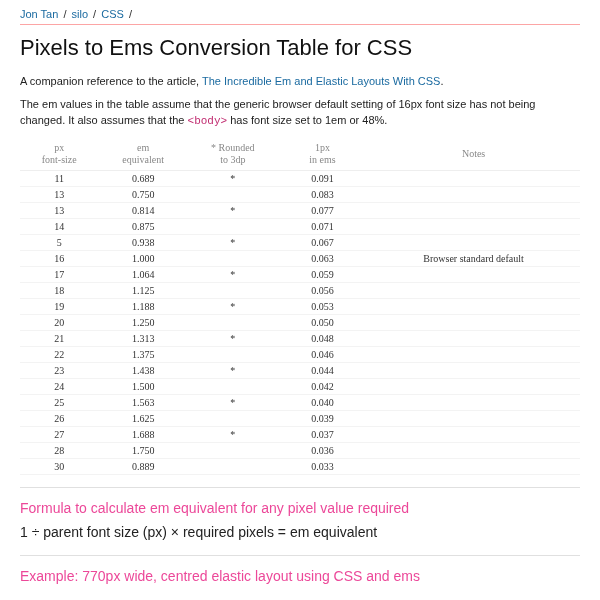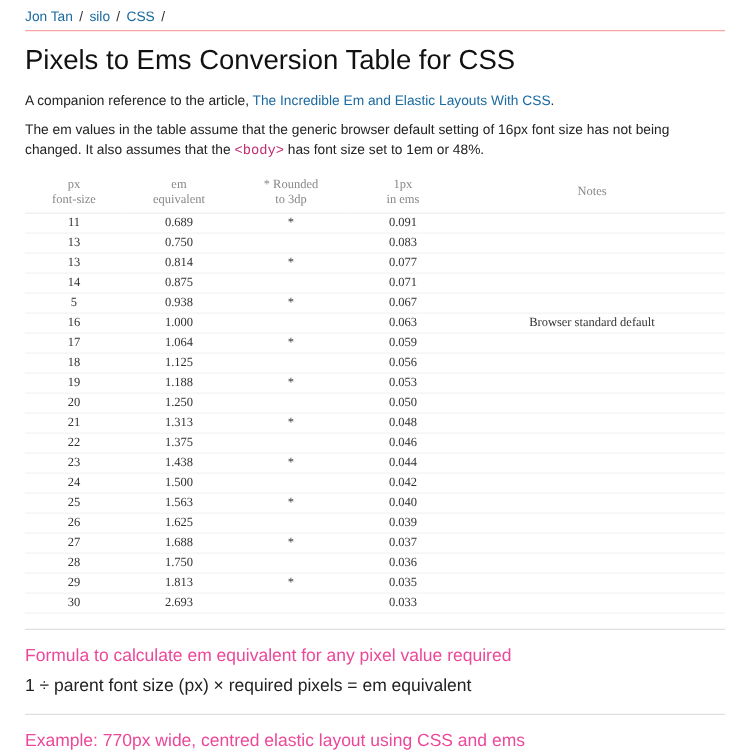--- a/index.html
+++ b/index.html
@@ -246,29 +246,22 @@
           <td></td>
         </tr>
         <tr>
           <td>28</td>
           <td>1.750</td>
           <td></td>
           <td>0.036</td>
           <td></td>
         </tr>
         <tr>
-          <td>29</td>
-          <td>1.813</td>
-          <td>*</td>
-          <td>0.035</td>
-          <td></td>
-        </tr>
-        <tr>
           <td>30</td>
-          <td>2.693</td>
+          <td>0.889</td>
           <td></td>
           <td>0.033</td>
           <td></td>
         </tr>
       </tbody>
   </table>
 
   <hr class="sep-line">
 
   <h2>Formula to calculate em equivalent for any pixel value required</h2>

